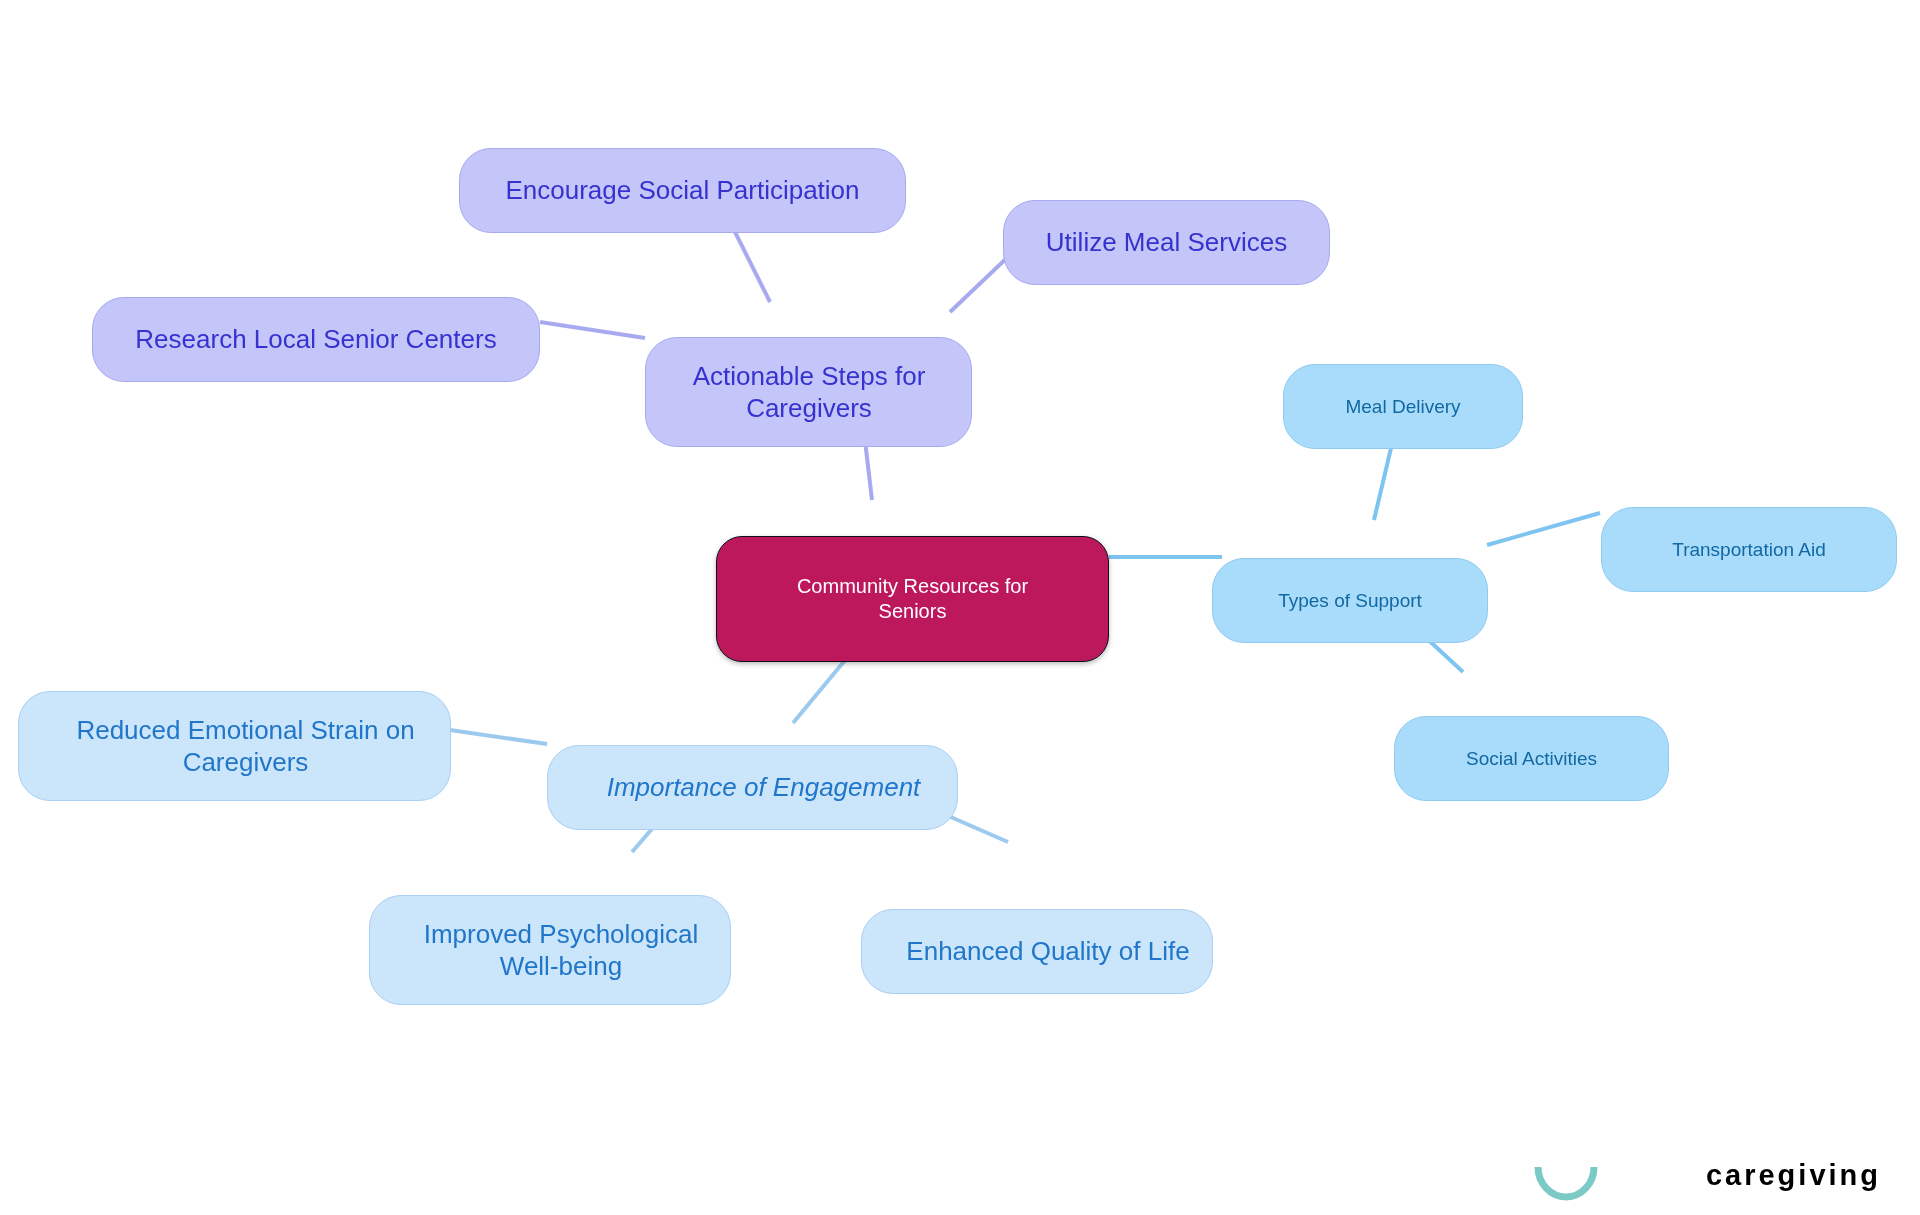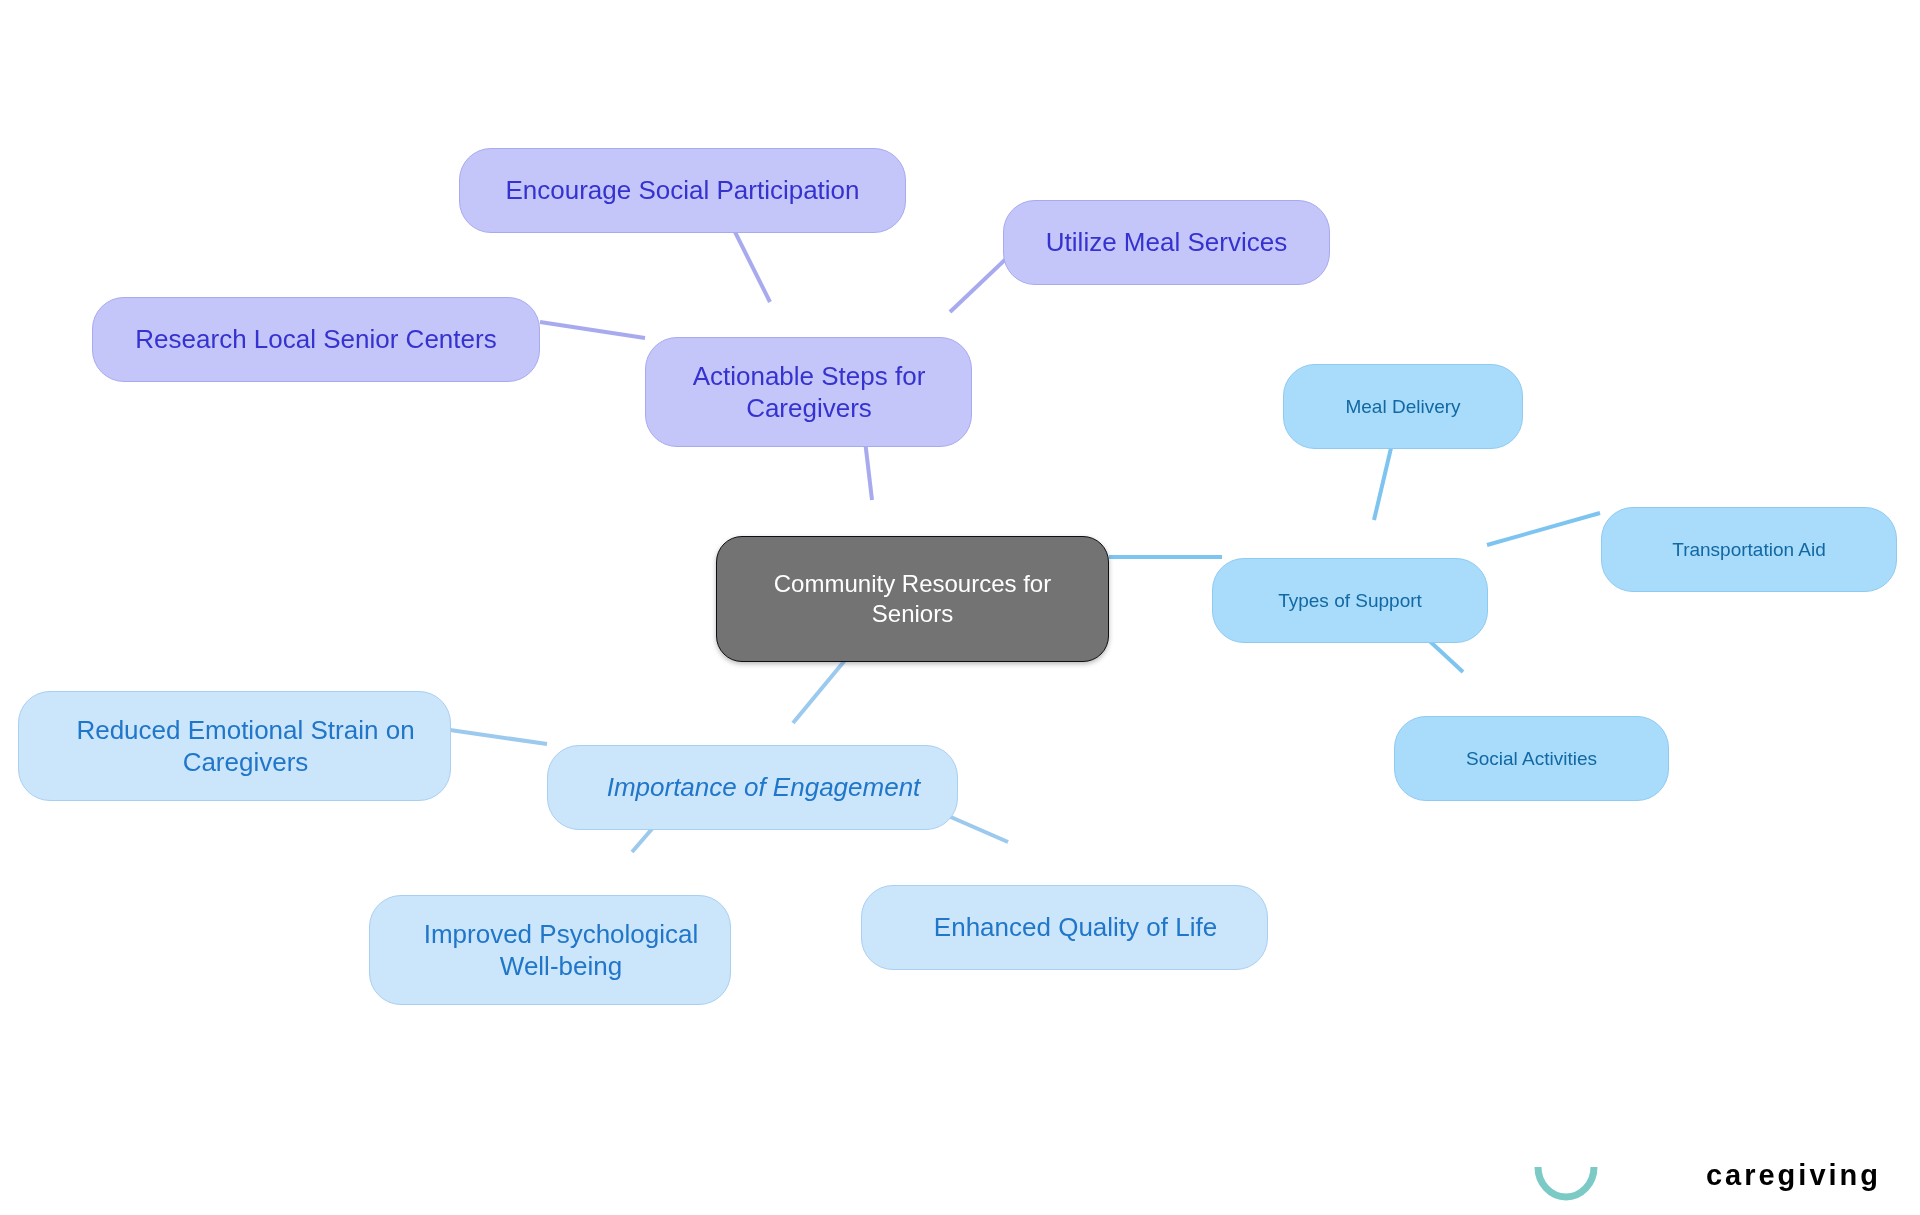--- a/index.html
+++ b/index.html
@@ -39,24 +39,24 @@
     justify-content: center;
     text-align: center;
     border-radius: 32px;
     line-height: 1.25;
     white-space: pre-line;
     padding: 6px 14px;
     margin-top: 44px;
   }
 
   .node-root {
-    background: #737373;
+    background: #be185d;
     color: #ffffff;
     border: 1px solid #0d1117;
-    font-size: 24px;
+    font-size: 20px;
     border-radius: 26px;
     box-shadow: 0 2px 5px rgba(0,0,0,0.28);
   }
 
   .node-purple {
     background: #c4c6f9;
     color: #3532cf;
     border: 1.6px solid #a8aaf0;
     font-size: 26px;
   }
@@ -192,21 +192,21 @@
   <div class="node node-blue-light" style="left:18px; top:647px; width:433px; height:110px;">
     <span>Reduced Emotional Strain on
 Caregivers</span>
   </div>
 
   <div class="node node-blue-light" style="left:369px; top:851px; width:362px; height:110px;">
     <span>Improved Psychological
 Well-being</span>
   </div>
 
-  <div class="node node-blue-light" style="left:861px; top:841px; width:407px; height:85px;">
+  <div class="node node-blue-light" style="left:861px; top:865px; width:352px; height:85px;">
     <span>Enhanced Quality of Life</span>
   </div>
 
   <div id="logo">
     <svg id="logo-smile" viewBox="0 0 68 42">
       <path d="M6 2 A 28 30 0 0 0 62 2" fill="none" stroke="#7ccac6" stroke-width="7" stroke-linecap="butt"></path>
     </svg>
     <div class="logo-sub">caregiving</div>
   </div>
 

